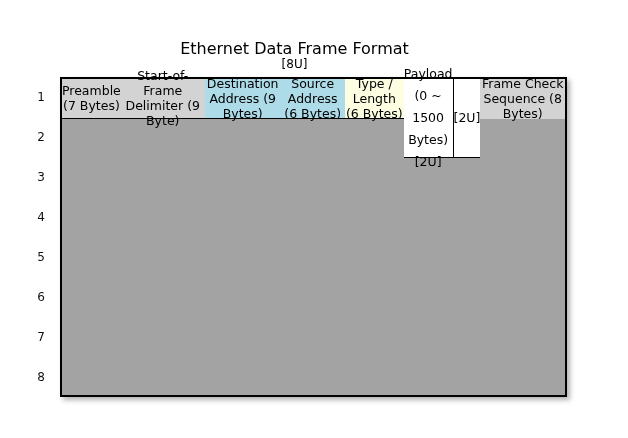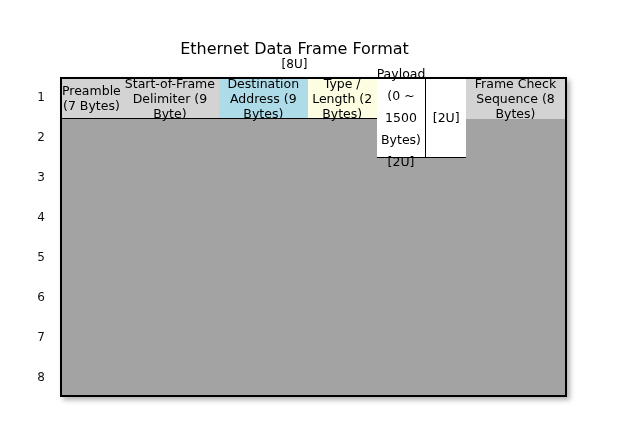--- a/index.html
+++ b/index.html
@@ -131,22 +131,23 @@
 </div>
 
 <div id="frame-table">
 
   <div class="frame-row span1 fill-gray">Preamble (7 Bytes)</div>
 
   <div class="frame-row span1 fill-gray">Start-of-Frame Delimiter (9 Byte)</div>
 
   <div class="frame-row span1 fill-blue">Destination Address (9 Bytes)</div>
 
+  <div class="frame-row span1 fill-blue">Source Address (6 Bytes)</div>
 
-  <div class="frame-row span1 fill-yellow">Type / Length (2 Bytes)</div>
+  <div class="frame-row span1 fill-yellow">Type / Length (6 Bytes)</div>
 
   <div class="frame-row span2 fill-white split-row">
     <div class="split-cell left">
       <span>Payload (0 ~ 1500 Bytes)</span>
       <span class="cell-sub">[2U]</span>
     </div>
     <div class="split-cell right">
       <span class="cell-sub">[2U]</span>
     </div>
   </div>

